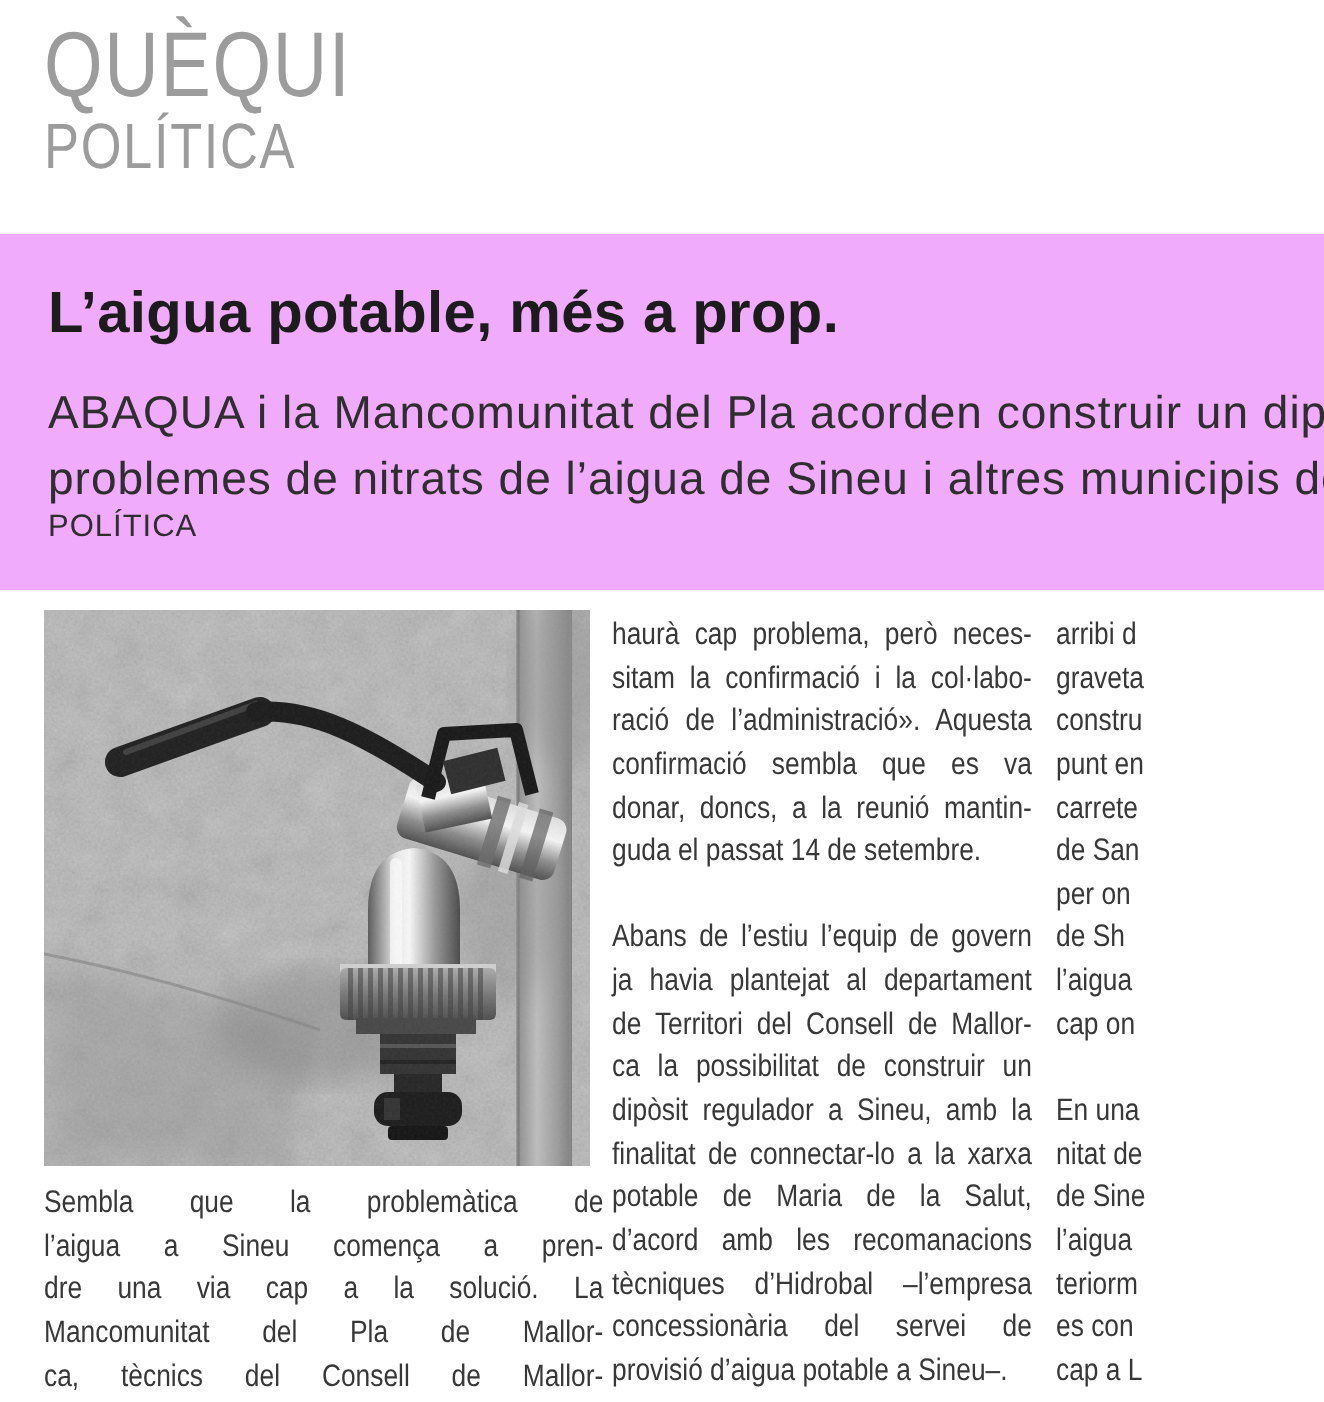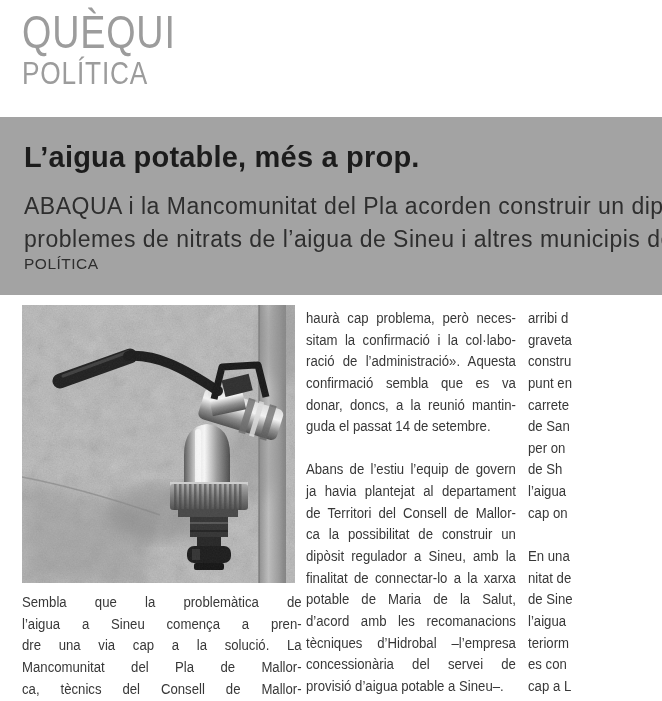--- a/index.html
+++ b/index.html
@@ -6,21 +6,21 @@
   #page{
     position:relative;width:662px;height:701px;overflow:hidden;background:#ffffff;
     font-family:"Liberation Sans",sans-serif;
   }
   
   .masthead{position:absolute;left:22px;top:8px;color:#9c9c9c;
     transform:scaleX(0.82);transform-origin:left top;white-space:nowrap;}
   .brand{font-size:46px;line-height:48px;letter-spacing:1px;font-weight:400;}
   .section{font-size:32px;line-height:33px;margin-top:1px;letter-spacing:1px;font-weight:400;}
   
-  .band{position:absolute;left:0;top:117px;width:662px;height:178px;background:#a3a3a3;}
+  .band{position:absolute;left:0;top:117px;width:662px;height:178px;background:#f0abfc;}
   .headline{position:absolute;left:24px;top:24px;margin:0;font-size:29px;font-weight:700;
     color:#1c1c1c;white-space:nowrap;letter-spacing:0.2px;}
   .subhead{position:absolute;left:24px;top:73px;color:#2e2e2e;font-size:23px;}
   .subline{white-space:nowrap;line-height:33px;letter-spacing:0.5px;}
   .byline{position:absolute;left:24px;top:138px;font-size:15.5px;color:#2e2e2e;letter-spacing:0.5px;}
   
   .photo{position:absolute;left:22px;top:305px;width:273px;height:278px;margin:0;}
   .photo svg{display:block;}
   
   .col{position:absolute;font-size:15.5px;line-height:21.65px;color:#383838;

